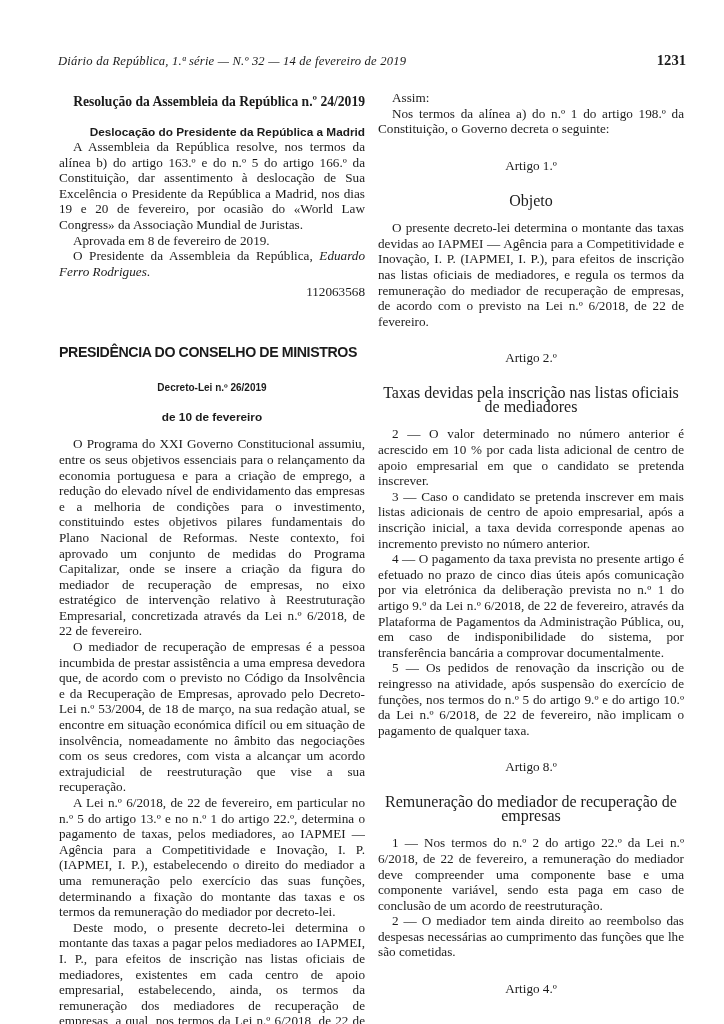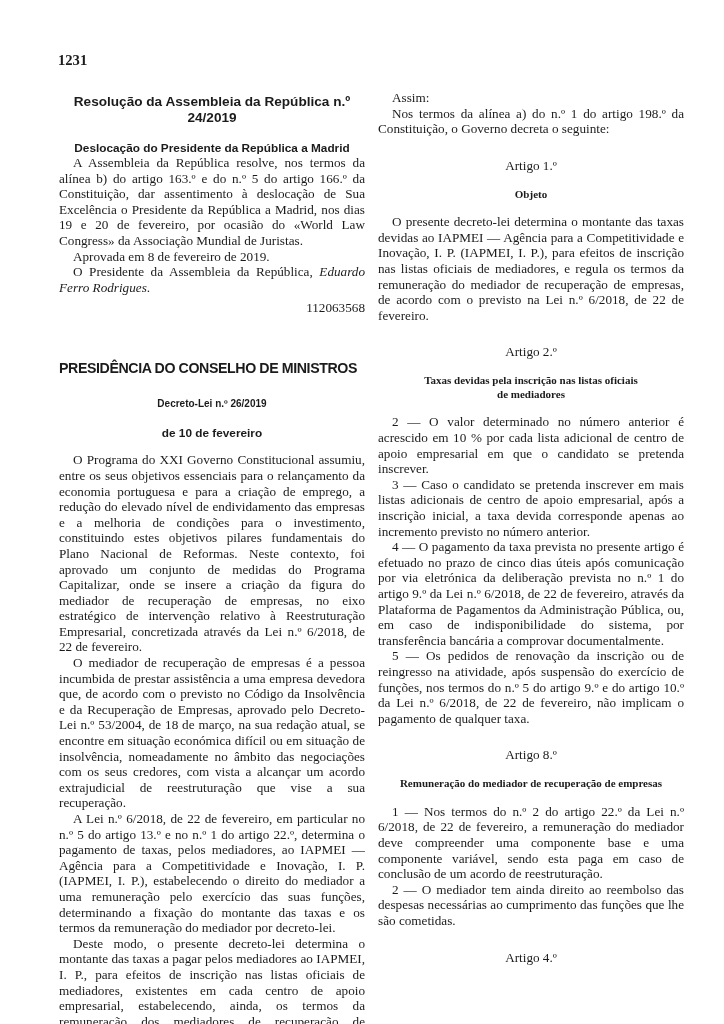--- a/index.html
+++ b/index.html
@@ -25,27 +25,27 @@
   .col-right { left: 378px; }
 
   
   p.body {
     margin: 0; font-size: 13.2px; line-height: 15.6px;
     text-align: justify; text-indent: 14px;
   }
 
   
   .res-title {
-    font-family: Liberation Sans, sans-serif; font-weight: bold;
-    font-size: 13.6px; text-align: center; line-height: 16px;
+    font-family: Liberation Serif, serif; font-weight: bold;
+    font-size: 13.6px; text-align: right; line-height: 16px;
     margin: 4px 0 0 0;
   }
   .res-subtitle {
     font-family: "Liberation Sans", sans-serif; font-weight: bold;
-    font-size: 11.8px; text-align: center; margin: 15px 0 0 0;
+    font-size: 11.8px; text-align: right; margin: 15px 0 0 0;
   }
   .res-body { margin-top: 14px; }
   .approval { margin-top: 9px; }
   .signature { margin-top: 9px; }
   .sig-name { font-style: italic; }
   .registry-number {
     text-align: right; font-size: 13.2px; margin-top: 5px;
   }
 
   
@@ -62,31 +62,32 @@
     font-family: "Liberation Sans", sans-serif; font-weight: bold;
     font-size: 11.8px; text-align: center; margin: 17px 0 12px 0;
   }
 
   
   .art-heading {
     font-size: 13.2px; text-align: center; font-weight: normal;
     margin: 21px 0 0 0;
   }
   .art-subheading {
-    font-size: 11px; font-weight: bold; text-align: center;
-    line-height: 13.5px; margin: 14px 0 13px 0; white-space: pre-line;
+    font-size: 16px; font-weight: normal; text-align: center;
+    line-height: 13.5px; margin: 20px 0 13px 0; white-space: pre-line;
   }
   .intro p { margin: 0; }
 </style>
 </head>
 <body>
 
 <div class="page">
 
   <div class="header">
+    <span class="journal-line">Diário da República, 1.ª série — N.º 32 — 14 de fevereiro de 2019</span>
     <span class="page-number">1231</span>
   </div>
 
   <div class="col col-left">
 
     <div>
       <h1 class="res-title">Resolução da Assembleia da República n.º 24/2019</h1>
       <h2 class="res-subtitle">Deslocação do Presidente da República a Madrid</h2>
       <p class="body res-body">A Assembleia da República resolve, nos termos da alínea b) do artigo 163.º e do n.º 5 do artigo 166.º da Constituição, dar assentimento à deslocação de Sua Excelência o Presidente da República a Madrid, nos dias 19 e 20 de fevereiro, por ocasião do «World Law Congress» da Associação Mundial de Juristas.</p>
       <p class="body approval">Aprovada em 8 de fevereiro de 2019.</p>

